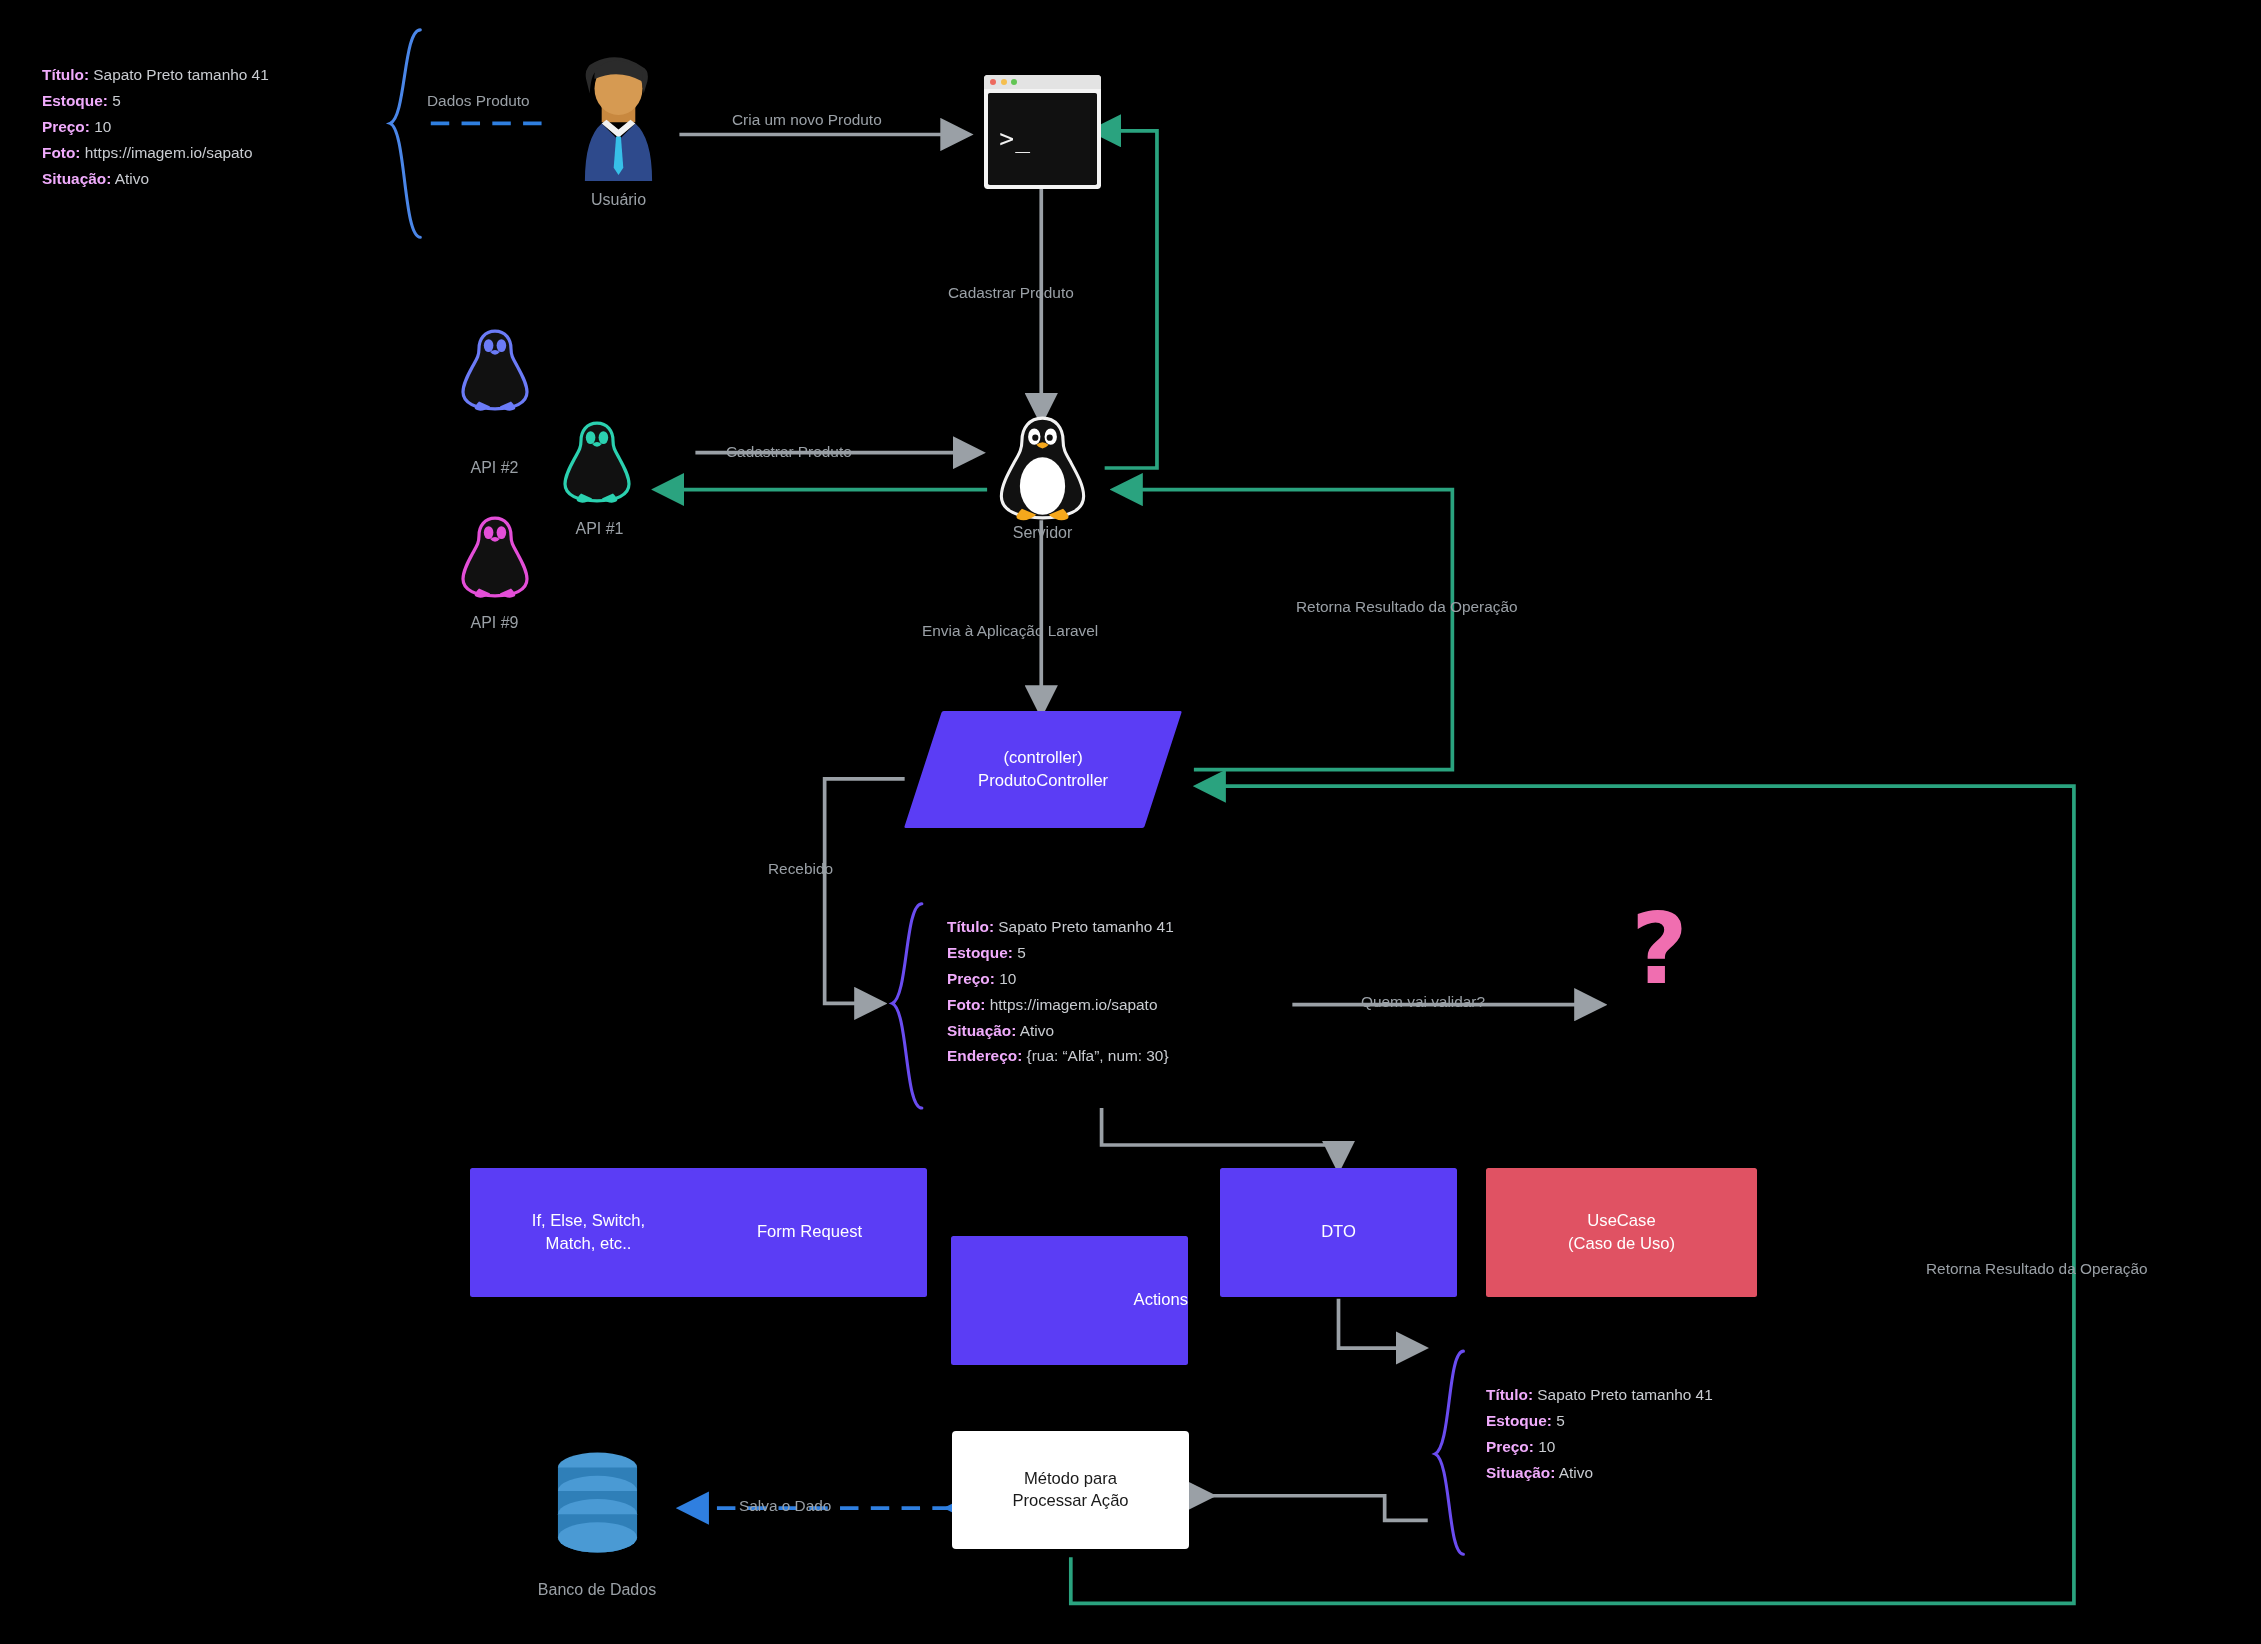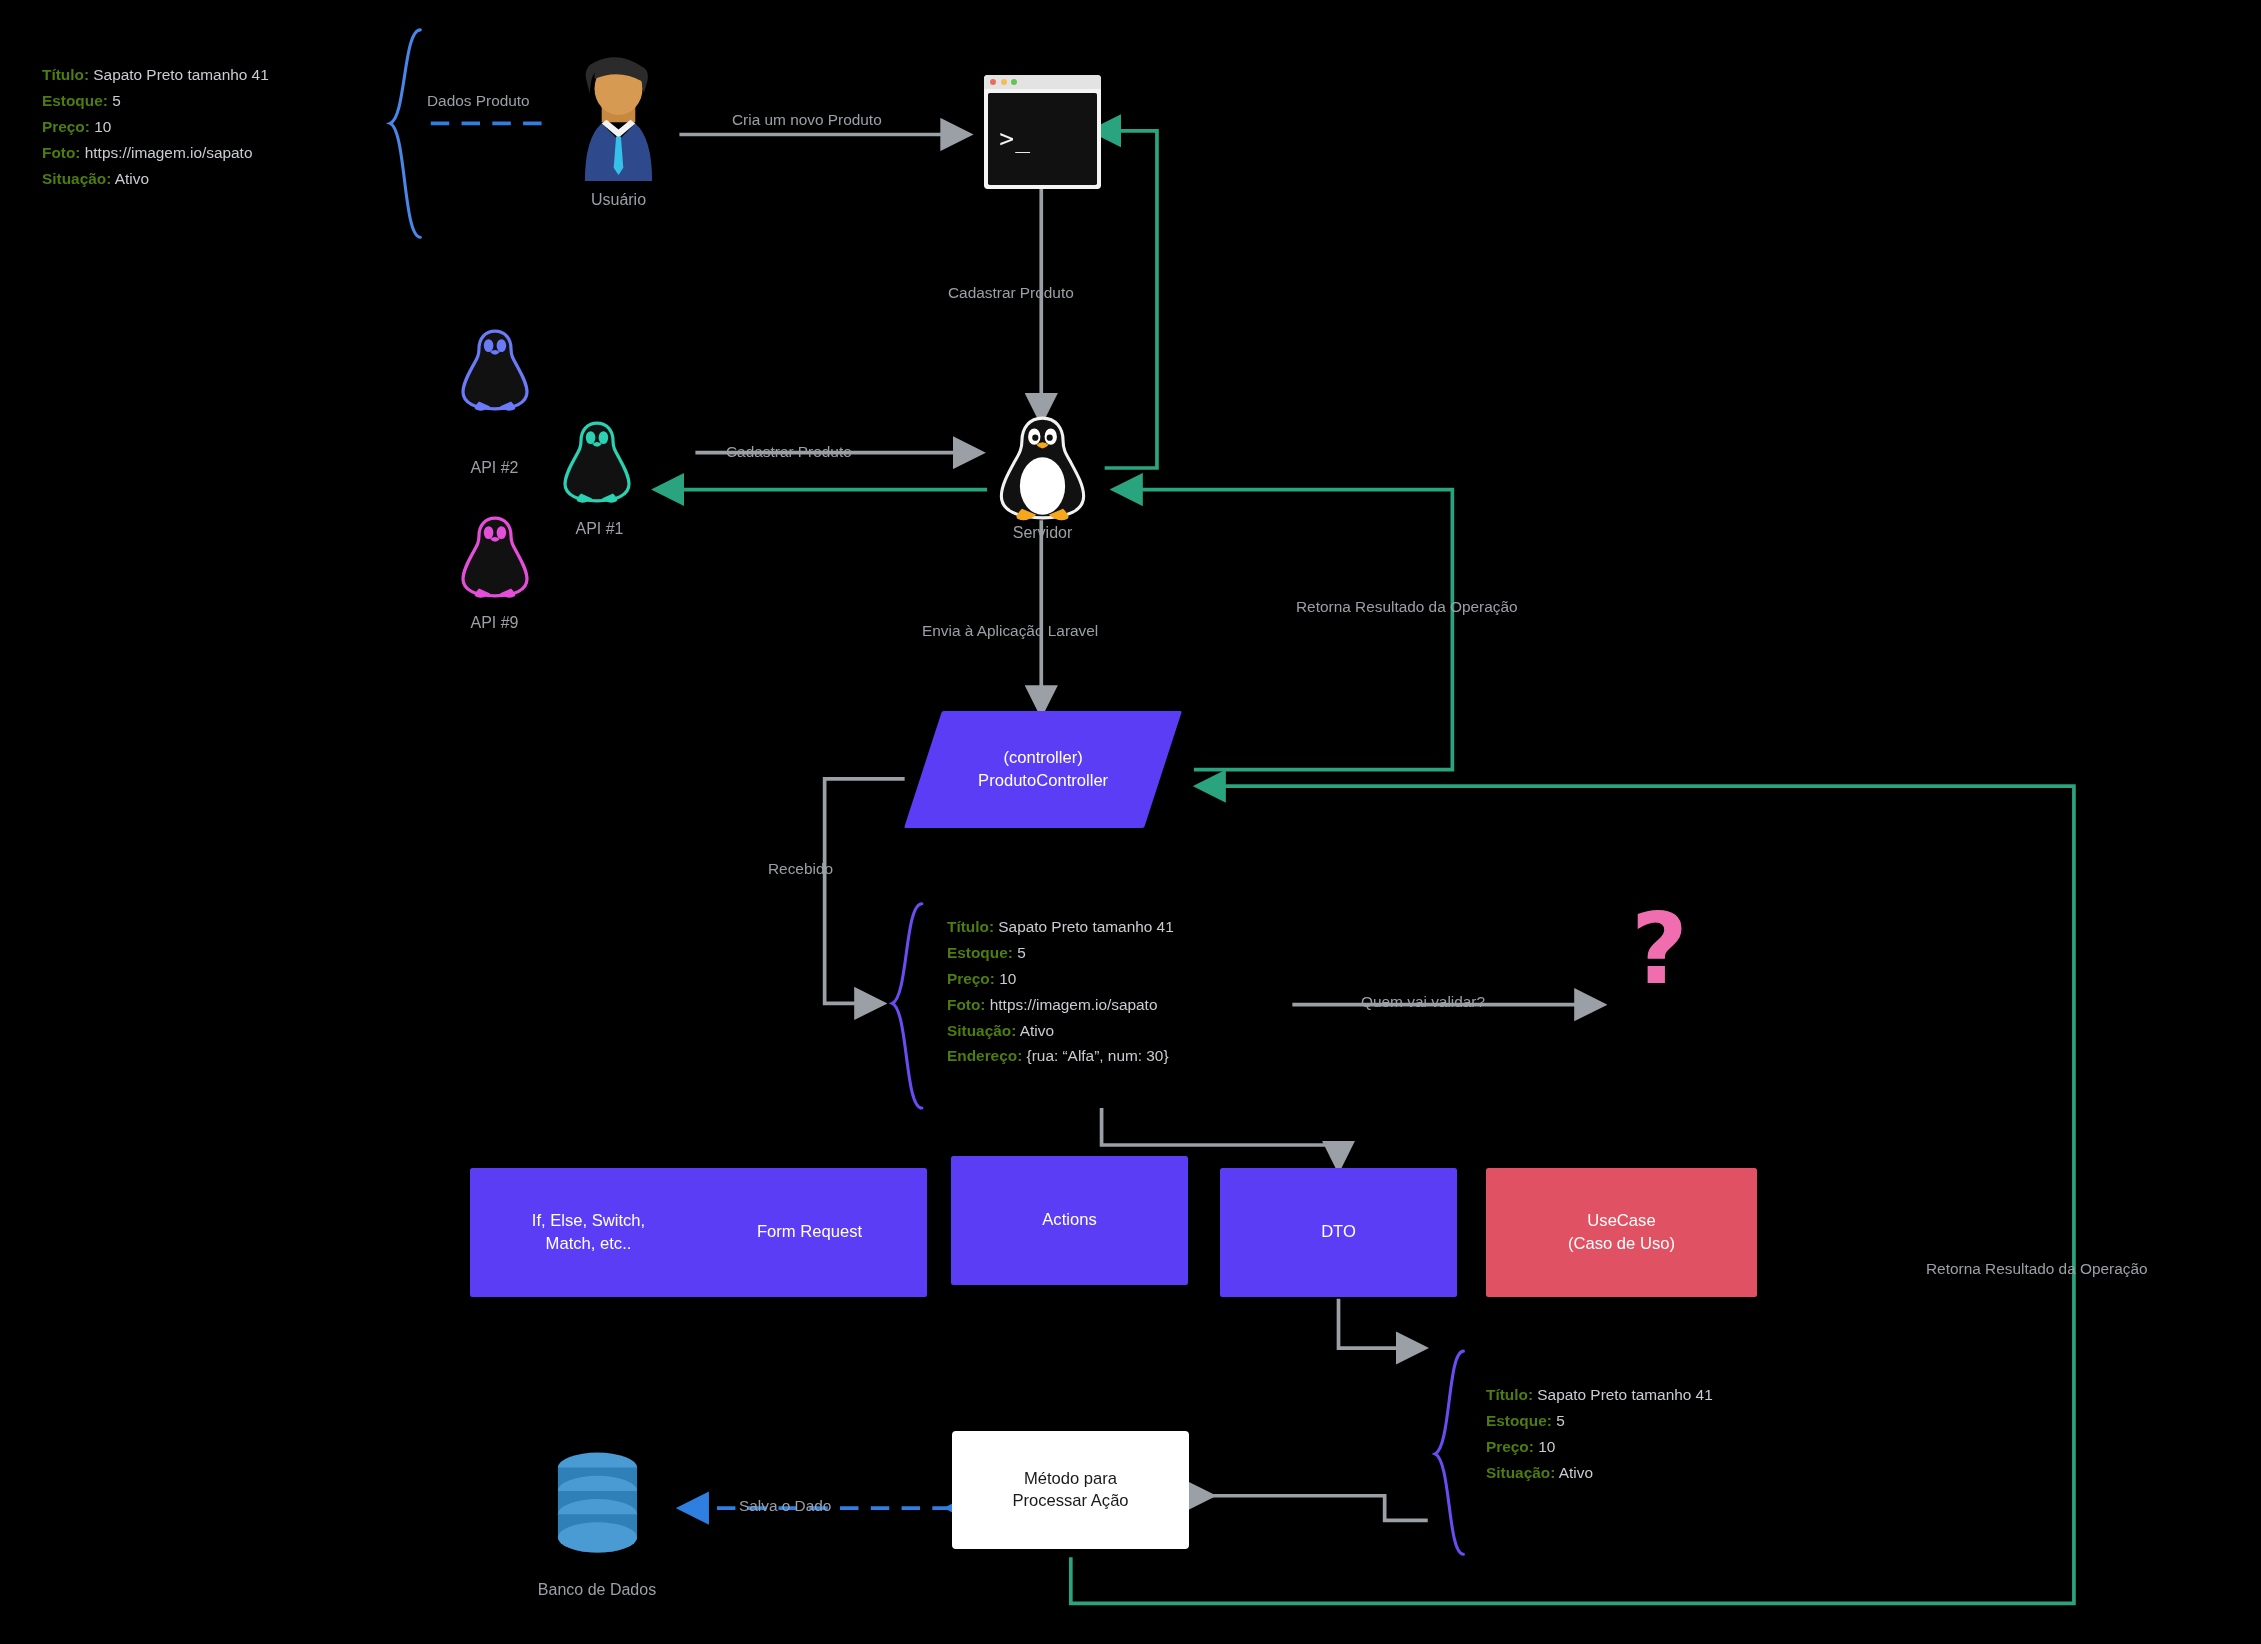--- a/index.html
+++ b/index.html
@@ -40,21 +40,21 @@
   }
   
   .datablock {
     position: absolute;
     font-size: 15.4px;
     line-height: 1.68;
     color: #c9ccd1;
     white-space: nowrap;
   }
   .datablock .k {
-    color: #4d7c0f;
+    color: #f0abfc;
     font-weight: bold;
   }
   .datablock .v {
     color: #c9ccd1;
   }
   
   .box {
     position: absolute;
     display: flex;
     align-items: center;
@@ -329,21 +329,21 @@
     <div>
       <div>If, Else, Switch,</div>
       <div>Match, etc..</div>
     </div>
   </div>
 
   <div class="box purple" style="left:692px; top:1168px; width:235px; height:129px;">
     <div>Form Request</div>
   </div>
 
-  <div class="box purple" style="left:951px; top:1156px; width:237px; height:129px;">
+  <div class="box purple" style="left:951px; top:1236px; width:237px; height:129px;justify-content:flex-end;">
     <div>Actions</div>
   </div>
 
   <div class="box purple" style="left:1220px; top:1168px; width:237px; height:129px;">
     <div>DTO</div>
   </div>
 
   <div class="box red" style="left:1486px; top:1168px; width:271px; height:129px;">
     <div>
       <div>UseCase</div>

